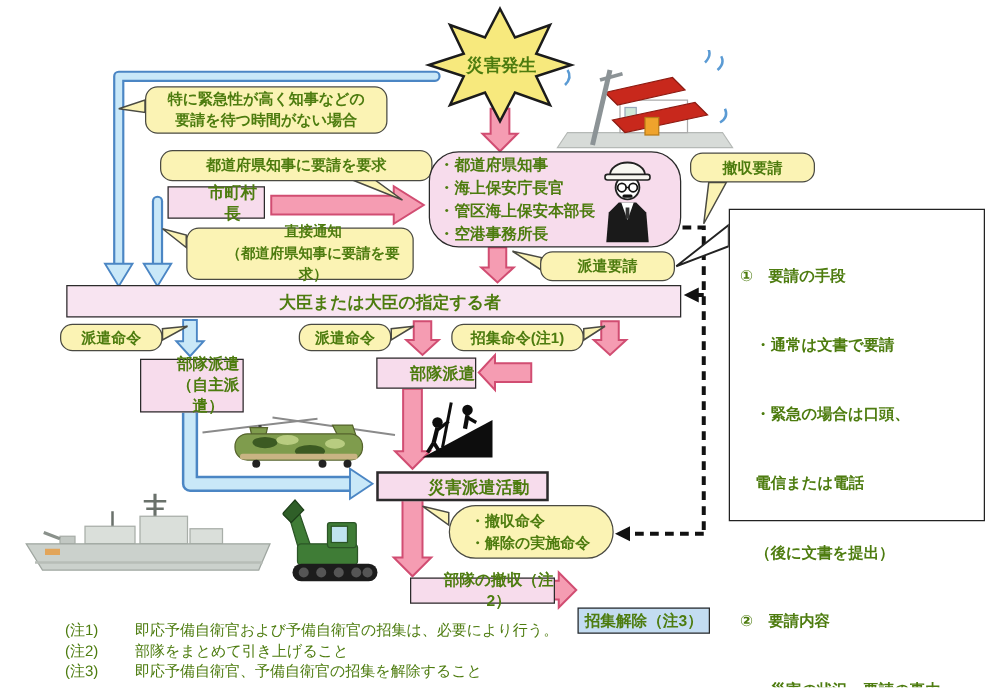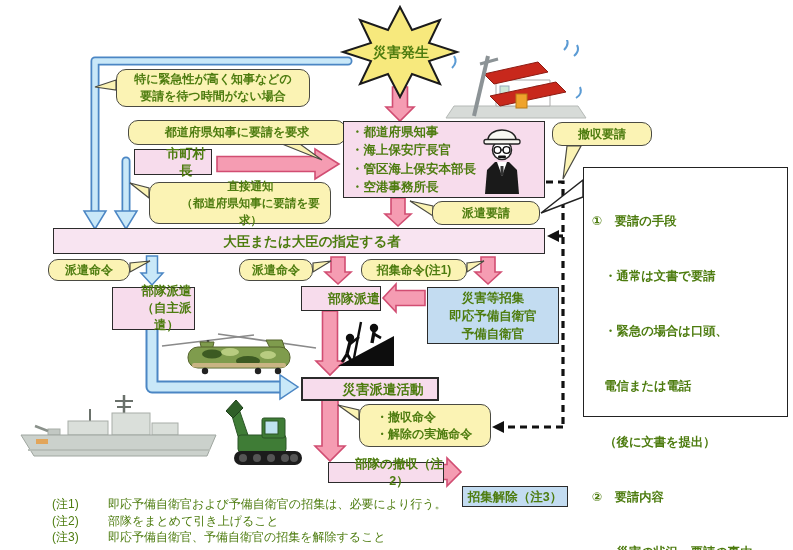--- a/index.html
+++ b/index.html
@@ -16,21 +16,21 @@
   .pinkbox{
     position:absolute;background:#F7DCEC;border:1.5px solid #2b2b2b;
     display:flex;flex-direction:column;align-items:center;justify-content:center;
     font-weight:700;text-align:center;font-size:12.5px;line-height:17px;box-sizing:border-box;padding-left:26px;
   }
   .bluebox{
     position:absolute;background:#C3DCF1;border:1.5px solid #2b2b2b;
     display:flex;flex-direction:column;align-items:center;justify-content:center;
     font-weight:700;text-align:center;font-size:12.5px;line-height:18px;box-sizing:border-box;
   }
-  .leftalign{align-items:flex-start;text-align:left;}
+  .leftalign{align-items:flex-start;text-align:left;border-radius:24px;}
   #minister-bar{font-size:13.5px;background:#F8E4F1;}
   #activity-box{border-width:2px;font-size:13.5px;}
   .panel{
     position:absolute;background:#ffffff;border:1.8px solid #222;box-sizing:border-box;
     padding:7px 6px 4px 8px;font-size:12.3px;font-weight:600;line-height:18.4px;white-space:pre;
   }
   .notes{position:absolute;font-size:12px;line-height:16.5px;font-weight:500;}
   .note-row{display:flex;}
   .note-label{width:42px;flex:0 0 42px;}
   .note-text{padding-left:14px;white-space:pre;}
@@ -202,25 +202,20 @@
 
   <div class="pinkbox" style="left:112px;top:287px;width:83px;height:43px;z-index:2;">
     <div>部隊派遣</div>
     <div>（自主派遣）</div>
   </div>
 
   <div class="pinkbox" style="left:301px;top:286px;width:80px;height:25px;z-index:2;font-size:13px;">
     <div>部隊派遣</div>
   </div>
 
-  <div class="bluebox" style="left:427px;top:287px;width:132px;height:57px;z-index:2;">
-    <div>災害等招集</div>
-    <div>即応予備自衛官</div>
-    <div>予備自衛官</div>
-  </div>
 
   <svg class="abs" style="left:336px;top:312px;z-index:2;" width="60" height="56" viewBox="0 0 60 56">
     <polygon points="2,54 58,54 58,24" fill="#0D0D0D"></polygon>
     <line x1="25" y1="10" x2="18" y2="46" stroke="#0D0D0D" stroke-width="2.4"></line>
     <circle cx="14" cy="26" r="4.2" fill="#0D0D0D"></circle>
     <line x1="14" y1="30" x2="11" y2="42" stroke="#0D0D0D" stroke-width="3.4"></line>
     <line x1="14" y1="32" x2="23" y2="25" stroke="#0D0D0D" stroke-width="2.6"></line>
     <line x1="11" y1="42" x2="6" y2="50" stroke="#0D0D0D" stroke-width="3"></line>
     <line x1="11" y1="42" x2="16" y2="50" stroke="#0D0D0D" stroke-width="3"></line>
     <circle cx="38" cy="16" r="4.2" fill="#0D0D0D"></circle>

